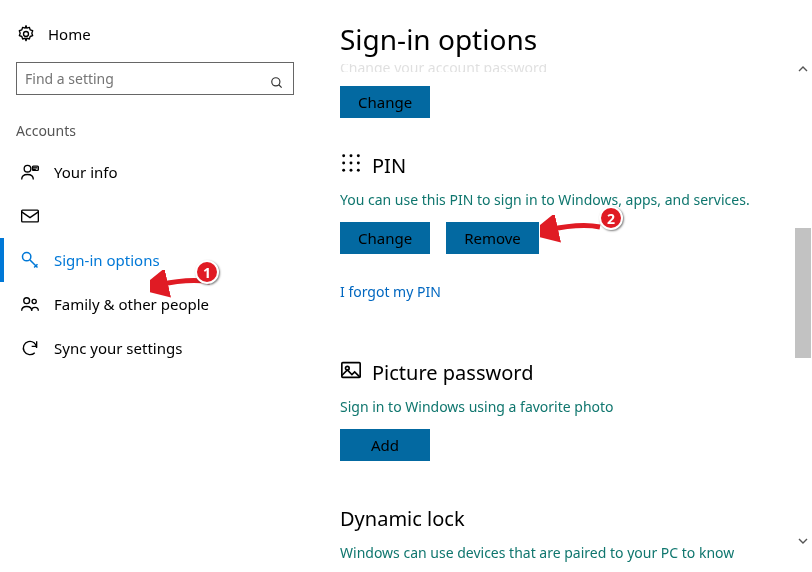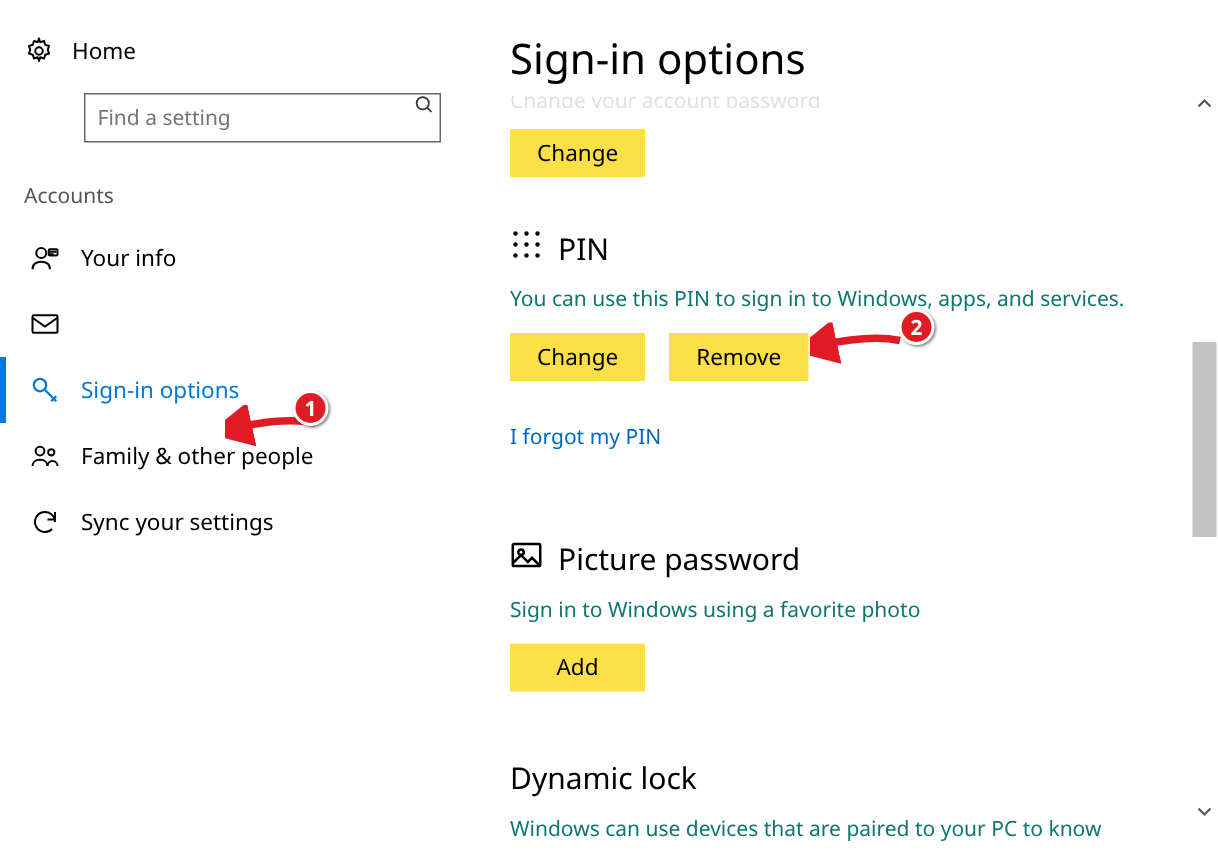--- a/index.html
+++ b/index.html
@@ -24,22 +24,21 @@
     display: flex;
     padding: 6px 16px 18px 16px;
     cursor: pointer;
   }
   .home-row .lbl { font-size: 15px; margin-left: 12px; }
   .search-wrap { padding: 0 16px 22px 16px; }
   .search-box {
     position: relative;
     border: 1px solid #666;
     display: flex;
-    align-items: flex-start;
-    margin-left: 40px;
+    align-items: flex-end;
   }
   .search-input {
     border: none;
     outline: none;
     flex: 1;
     padding: 6px 8px;
     font-size: 14px;
     font-family: inherit;
     background: transparent;
   }
@@ -80,21 +79,21 @@
   .scrollarea { height: 500px; overflow: hidden; }
   .sec { margin-top: 34px; }
   .sec-hd { display: flex; align-items: flex-start; gap: 10px; margin-bottom: 10px; }
   .sec-hd .ttl { font-size: 20px; font-weight: 400; }
   .sec-desc { font-size: 14px; color: #0f766e; margin-bottom: 12px; line-height: 1.5; }
   .trunc-top {
     color: #333; font-size: 14px; position: relative; top: -6px; margin-bottom: 8px; opacity: .3;
   }
   .btnrow { display: flex; gap: 16px; margin-bottom: 10px; }
   .btn {
-    background: #fde047;
+    background: #0369a1;
     border: none;
     min-width: 90px;
     padding: 6px 18px;
     font-size: 15px;
     font-family: inherit;
     cursor: pointer;
   }
   .link { color: #0067c0; font-size: 14px; cursor: pointer; margin-top: 18px; display: inline-block; }
   
   .scrollbar {

